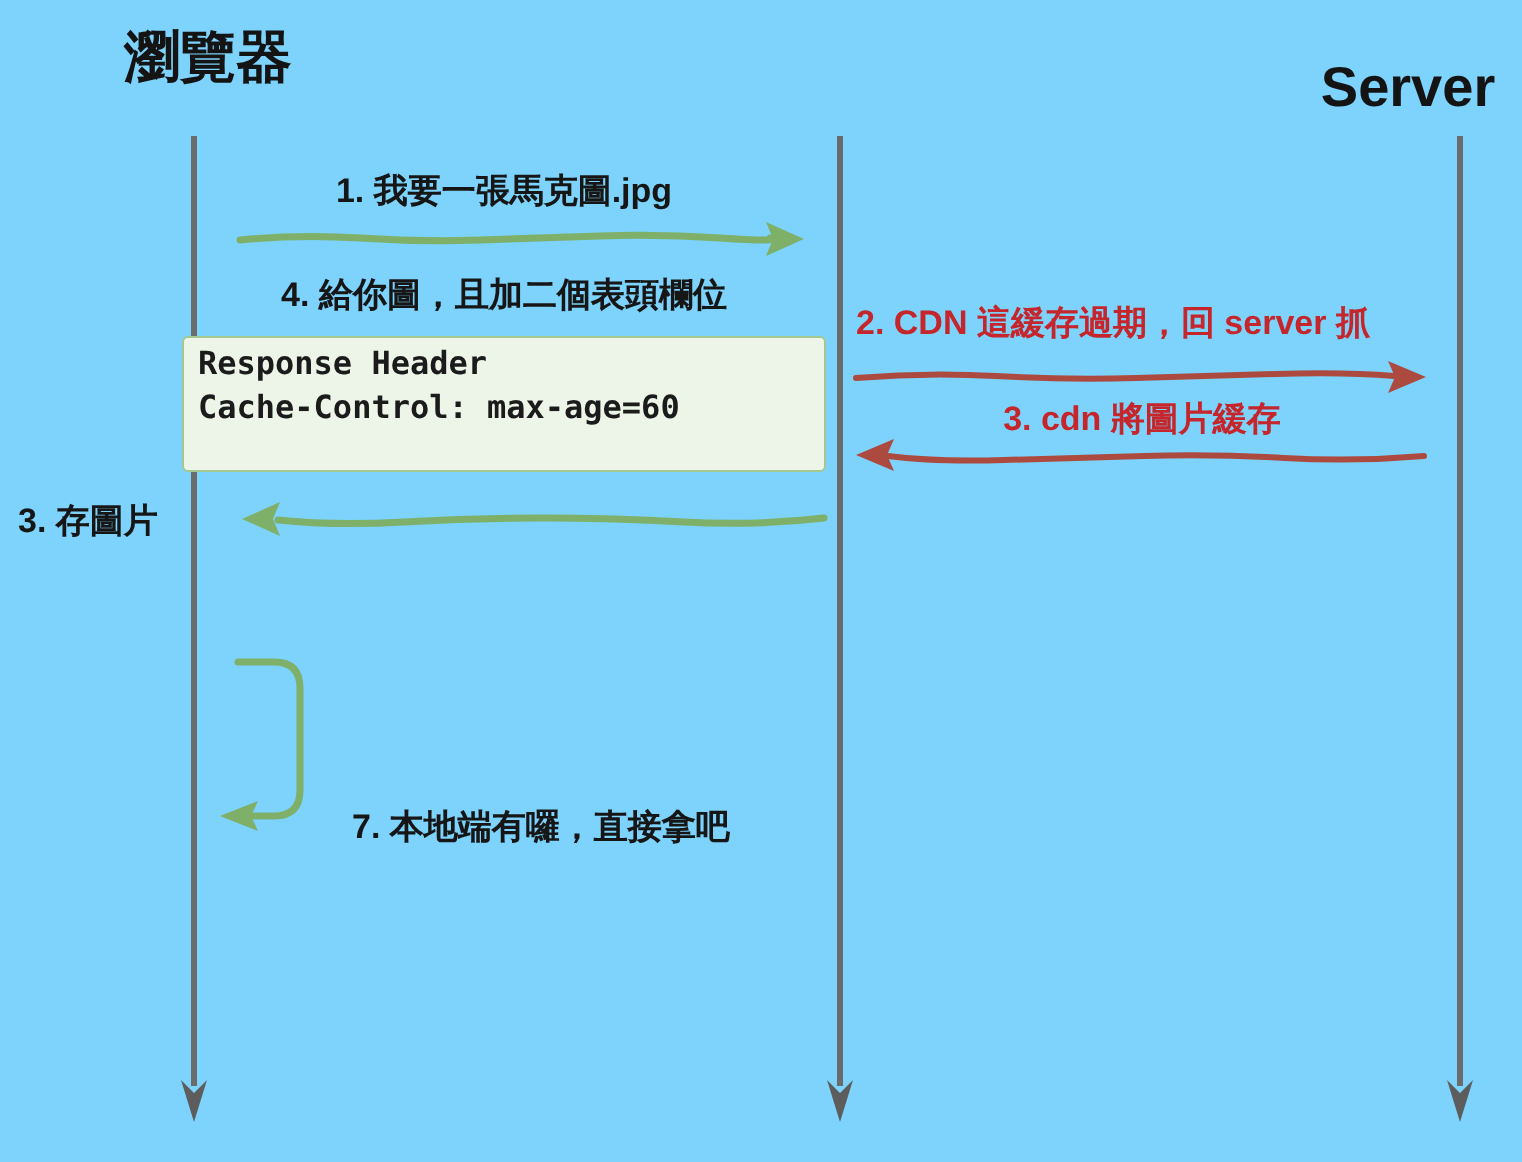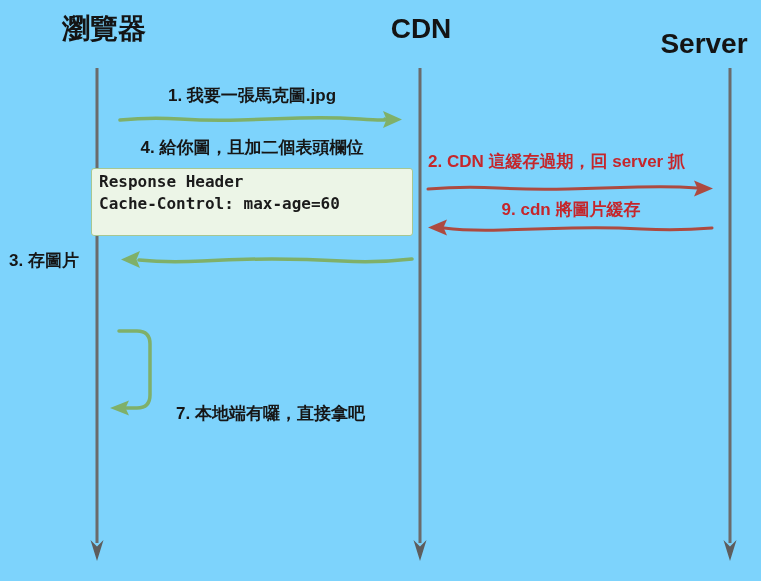--- a/index.html
+++ b/index.html
@@ -57,21 +57,20 @@
     line-height: 22px;
     white-space: nowrap;
   }
 </style>
 </head>
 <body>
 
 <div class="canvas">
 
   <div class="actor-title" style="left:104px; top:10px;">瀏覽器</div>
-  <div class="actor-title" style="left:421px; top:13px;">CDN</div>
   <div class="actor-title" style="left:704px; top:28px;">Server</div>
 
   <svg class="svg-layer" viewBox="0 0 761 581">
 
     <g>
       <line x1="97" y1="68" x2="97" y2="543" stroke="#6b6b6b" stroke-width="3"></line>
       <polygon points="97,561 90.5,540 97,546.5 103.5,540" fill="#5d5d5d"></polygon>
     </g>
     <g>
       <line x1="420" y1="68" x2="420" y2="543" stroke="#6b6b6b" stroke-width="3"></line>
@@ -105,21 +104,21 @@
     <g>
       <path d="M119,331 H137 Q150,331 150,344 V395 Q150,408 137,408 H118" fill="none" stroke="#7fb069" stroke-width="3.5" stroke-linecap="round"></path>
       <polygon points="110,408 129,400.5 125.5,408 129,415.5" fill="#7fb069"></polygon>
     </g>
   </svg>
 
   <div class="msg-label centered" style="left:252px; top:84px;text-align:right;">1. 我要一張馬克圖.jpg</div>
 
   <div class="msg-label red" style="left:428px; top:150px;">2. CDN 這緩存過期，回 server 抓</div>
 
-  <div class="msg-label red centered" style="left:571px; top:198px;">9. cdn 將圖片緩存</div>
+  <div class="msg-label red centered" style="left:571px; top:198px;">3. cdn 將圖片緩存</div>
 
   <div class="msg-label centered" style="left:252px; top:136px;">4. 給你圖，且加二個表頭欄位</div>
 
   <div class="msg-label" style="left:9px; top:249px;">3. 存圖片</div>
 
 
   <div class="msg-label" style="left:176px; top:402px;">7. 本地端有囉，直接拿吧</div>
 
   <div class="note-box">
     <div class="note-line">Response Header</div>

